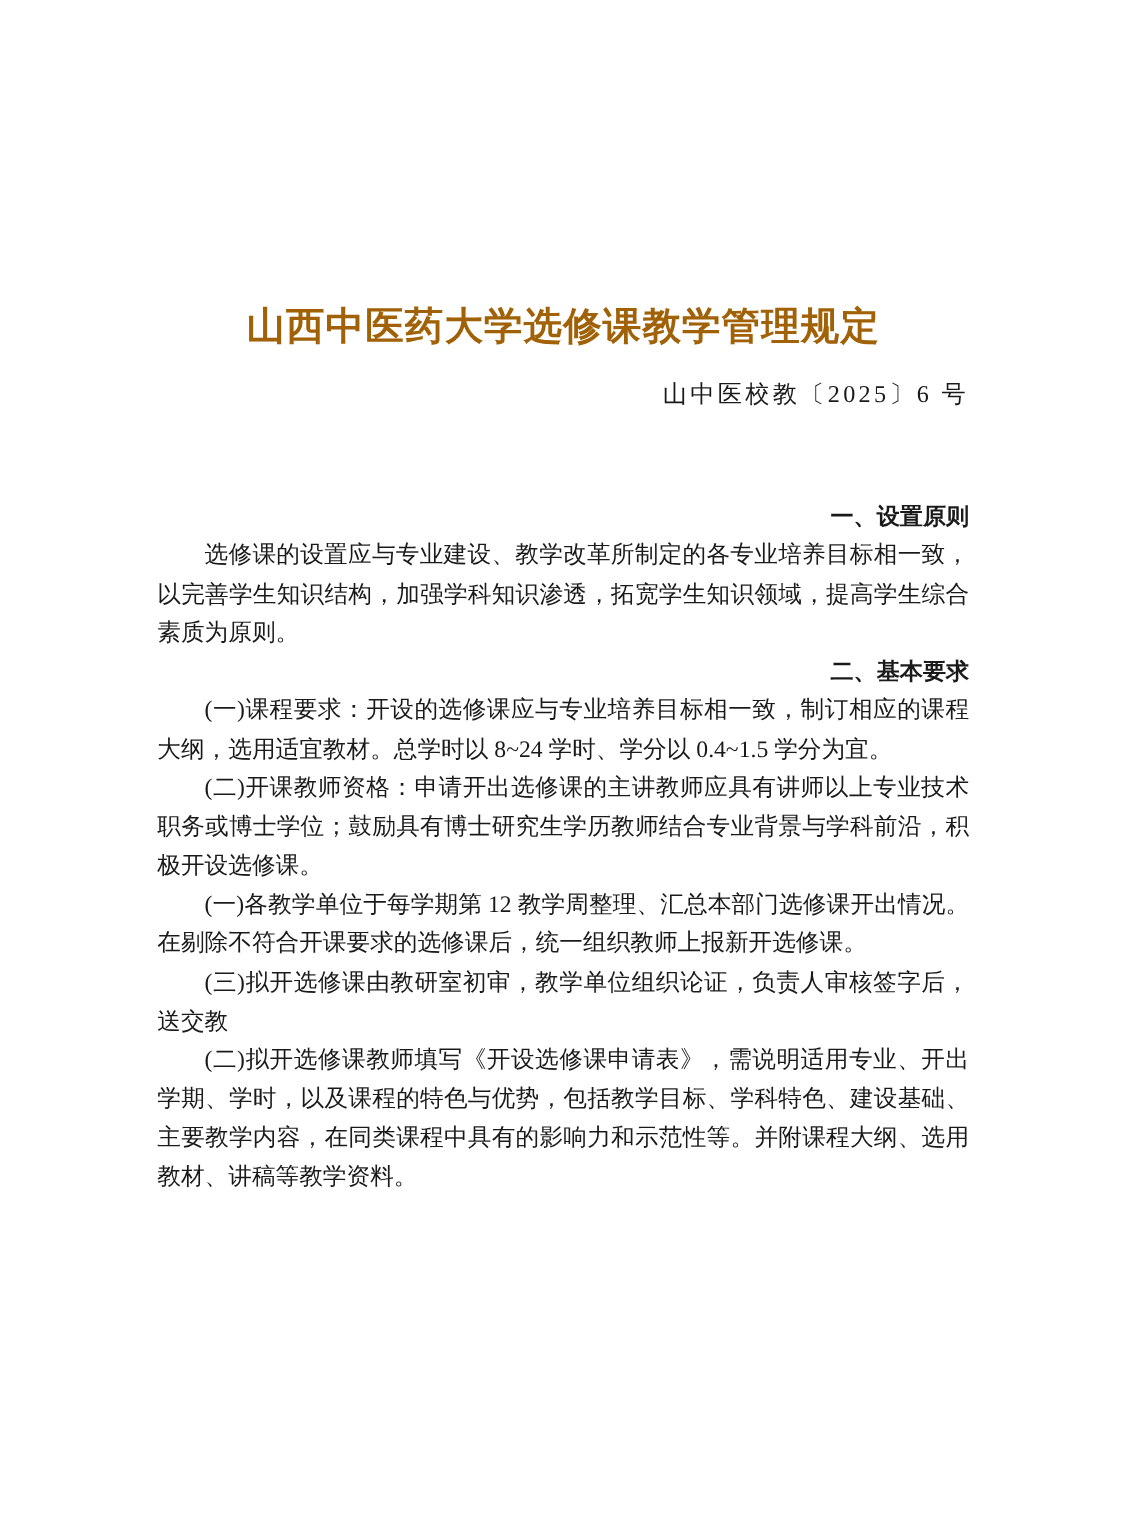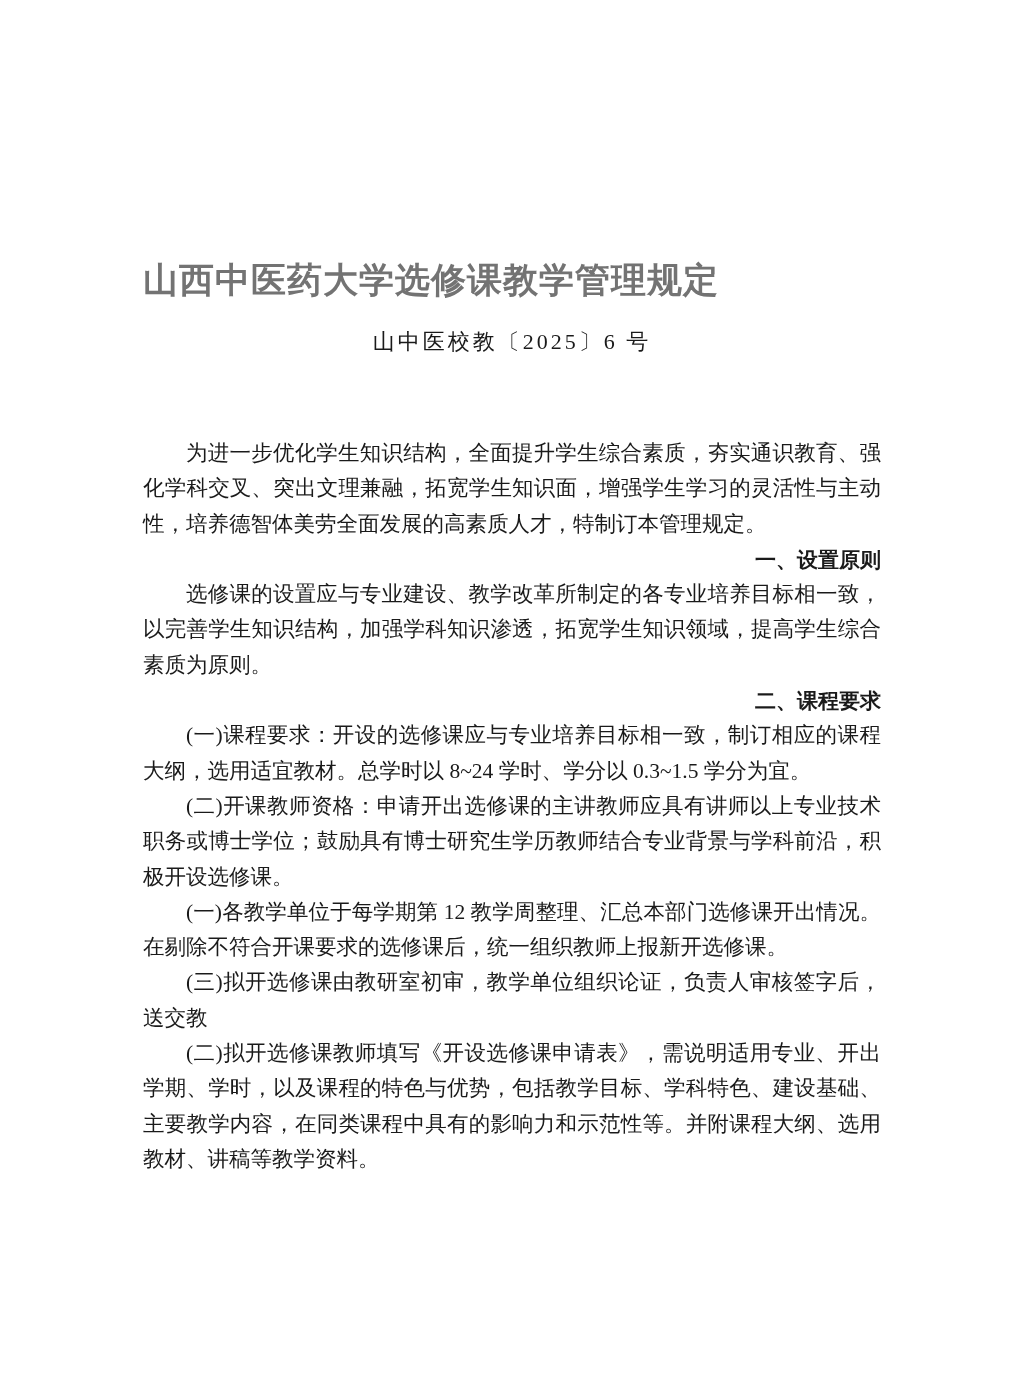--- a/index.html
+++ b/index.html
@@ -14,34 +14,34 @@
     margin: 0 auto;
     background: #ffffff;
     color: #1a1a1a;
     overflow: hidden;
     font-family: "Liberation Serif", "DejaVu Serif", serif;
   }
   .content {
     padding: 0 143px;
   }
   .doc-title {
-    margin: 0;
+    margin: 16px;
     padding-top: 260px;
-    text-align: left;
+    text-align: center;
     font-size: 35px;
     font-weight: bold;
     letter-spacing: 1px;
     line-height: 42px;
-    color: #737373;
+    color: #a16207;
     font-family: "Liberation Serif", "DejaVu Serif", serif;
   }
   .doc-number {
     margin: 0;
     margin-top: 26px;
-    text-align: center;
+    text-align: right;
     font-size: 22px;
     letter-spacing: 3px;
     line-height: 28px;
     color: #1a1a1a;
   }
   .doc-body {
     margin-top: 80px;
     font-size: 21.5px;
     line-height: 35.3px;
     text-align: justify;
@@ -63,25 +63,24 @@
 <body>
 
 <div class="page">
   <div class="content">
 
     <h1 class="doc-title">山西中医药大学选修课教学管理规定</h1>
 
     <div class="doc-number">山中医校教〔2025〕6 号</div>
 
     <div class="doc-body">
-      <p>为进一步优化学生知识结构，全面提升学生综合素质，夯实通识教育、强化学科交叉、突出文理兼融，拓宽学生知识面，增强学生学习的灵活性与主动性，培养德智体美劳全面发展的高素质人才，特制订本管理规定。</p>
       <p class="heading">一、设置原则</p>
       <p>选修课的设置应与专业建设、教学改革所制定的各专业培养目标相一致，以完善学生知识结构，加强学科知识渗透，拓宽学生知识领域，提高学生综合素质为原则。</p>
-      <p class="heading">二、课程要求</p>
-      <p>(一)课程要求：开设的选修课应与专业培养目标相一致，制订相应的课程大纲，选用适宜教材。总学时以 8~24 学时、学分以 0.3~1.5 学分为宜。</p>
+      <p class="heading">二、基本要求</p>
+      <p>(一)课程要求：开设的选修课应与专业培养目标相一致，制订相应的课程大纲，选用适宜教材。总学时以 8~24 学时、学分以 0.4~1.5 学分为宜。</p>
       <p>(二)开课教师资格：申请开出选修课的主讲教师应具有讲师以上专业技术职务或博士学位；鼓励具有博士研究生学历教师结合专业背景与学科前沿，积极开设选修课。</p>
       <p>(一)各教学单位于每学期第 12 教学周整理、汇总本部门选修课开出情况。在剔除不符合开课要求的选修课后，统一组织教师上报新开选修课。</p>
       <p>(三)拟开选修课由教研室初审，教学单位组织论证，负责人审核签字后，送交教</p>
       <p>(二)拟开选修课教师填写《开设选修课申请表》，需说明适用专业、开出学期、学时，以及课程的特色与优势，包括教学目标、学科特色、建设基础、主要教学内容，在同类课程中具有的影响力和示范性等。并附课程大纲、选用教材、讲稿等教学资料。</p>
     </div>
 
   </div>
 </div>
 
 </body></html>

